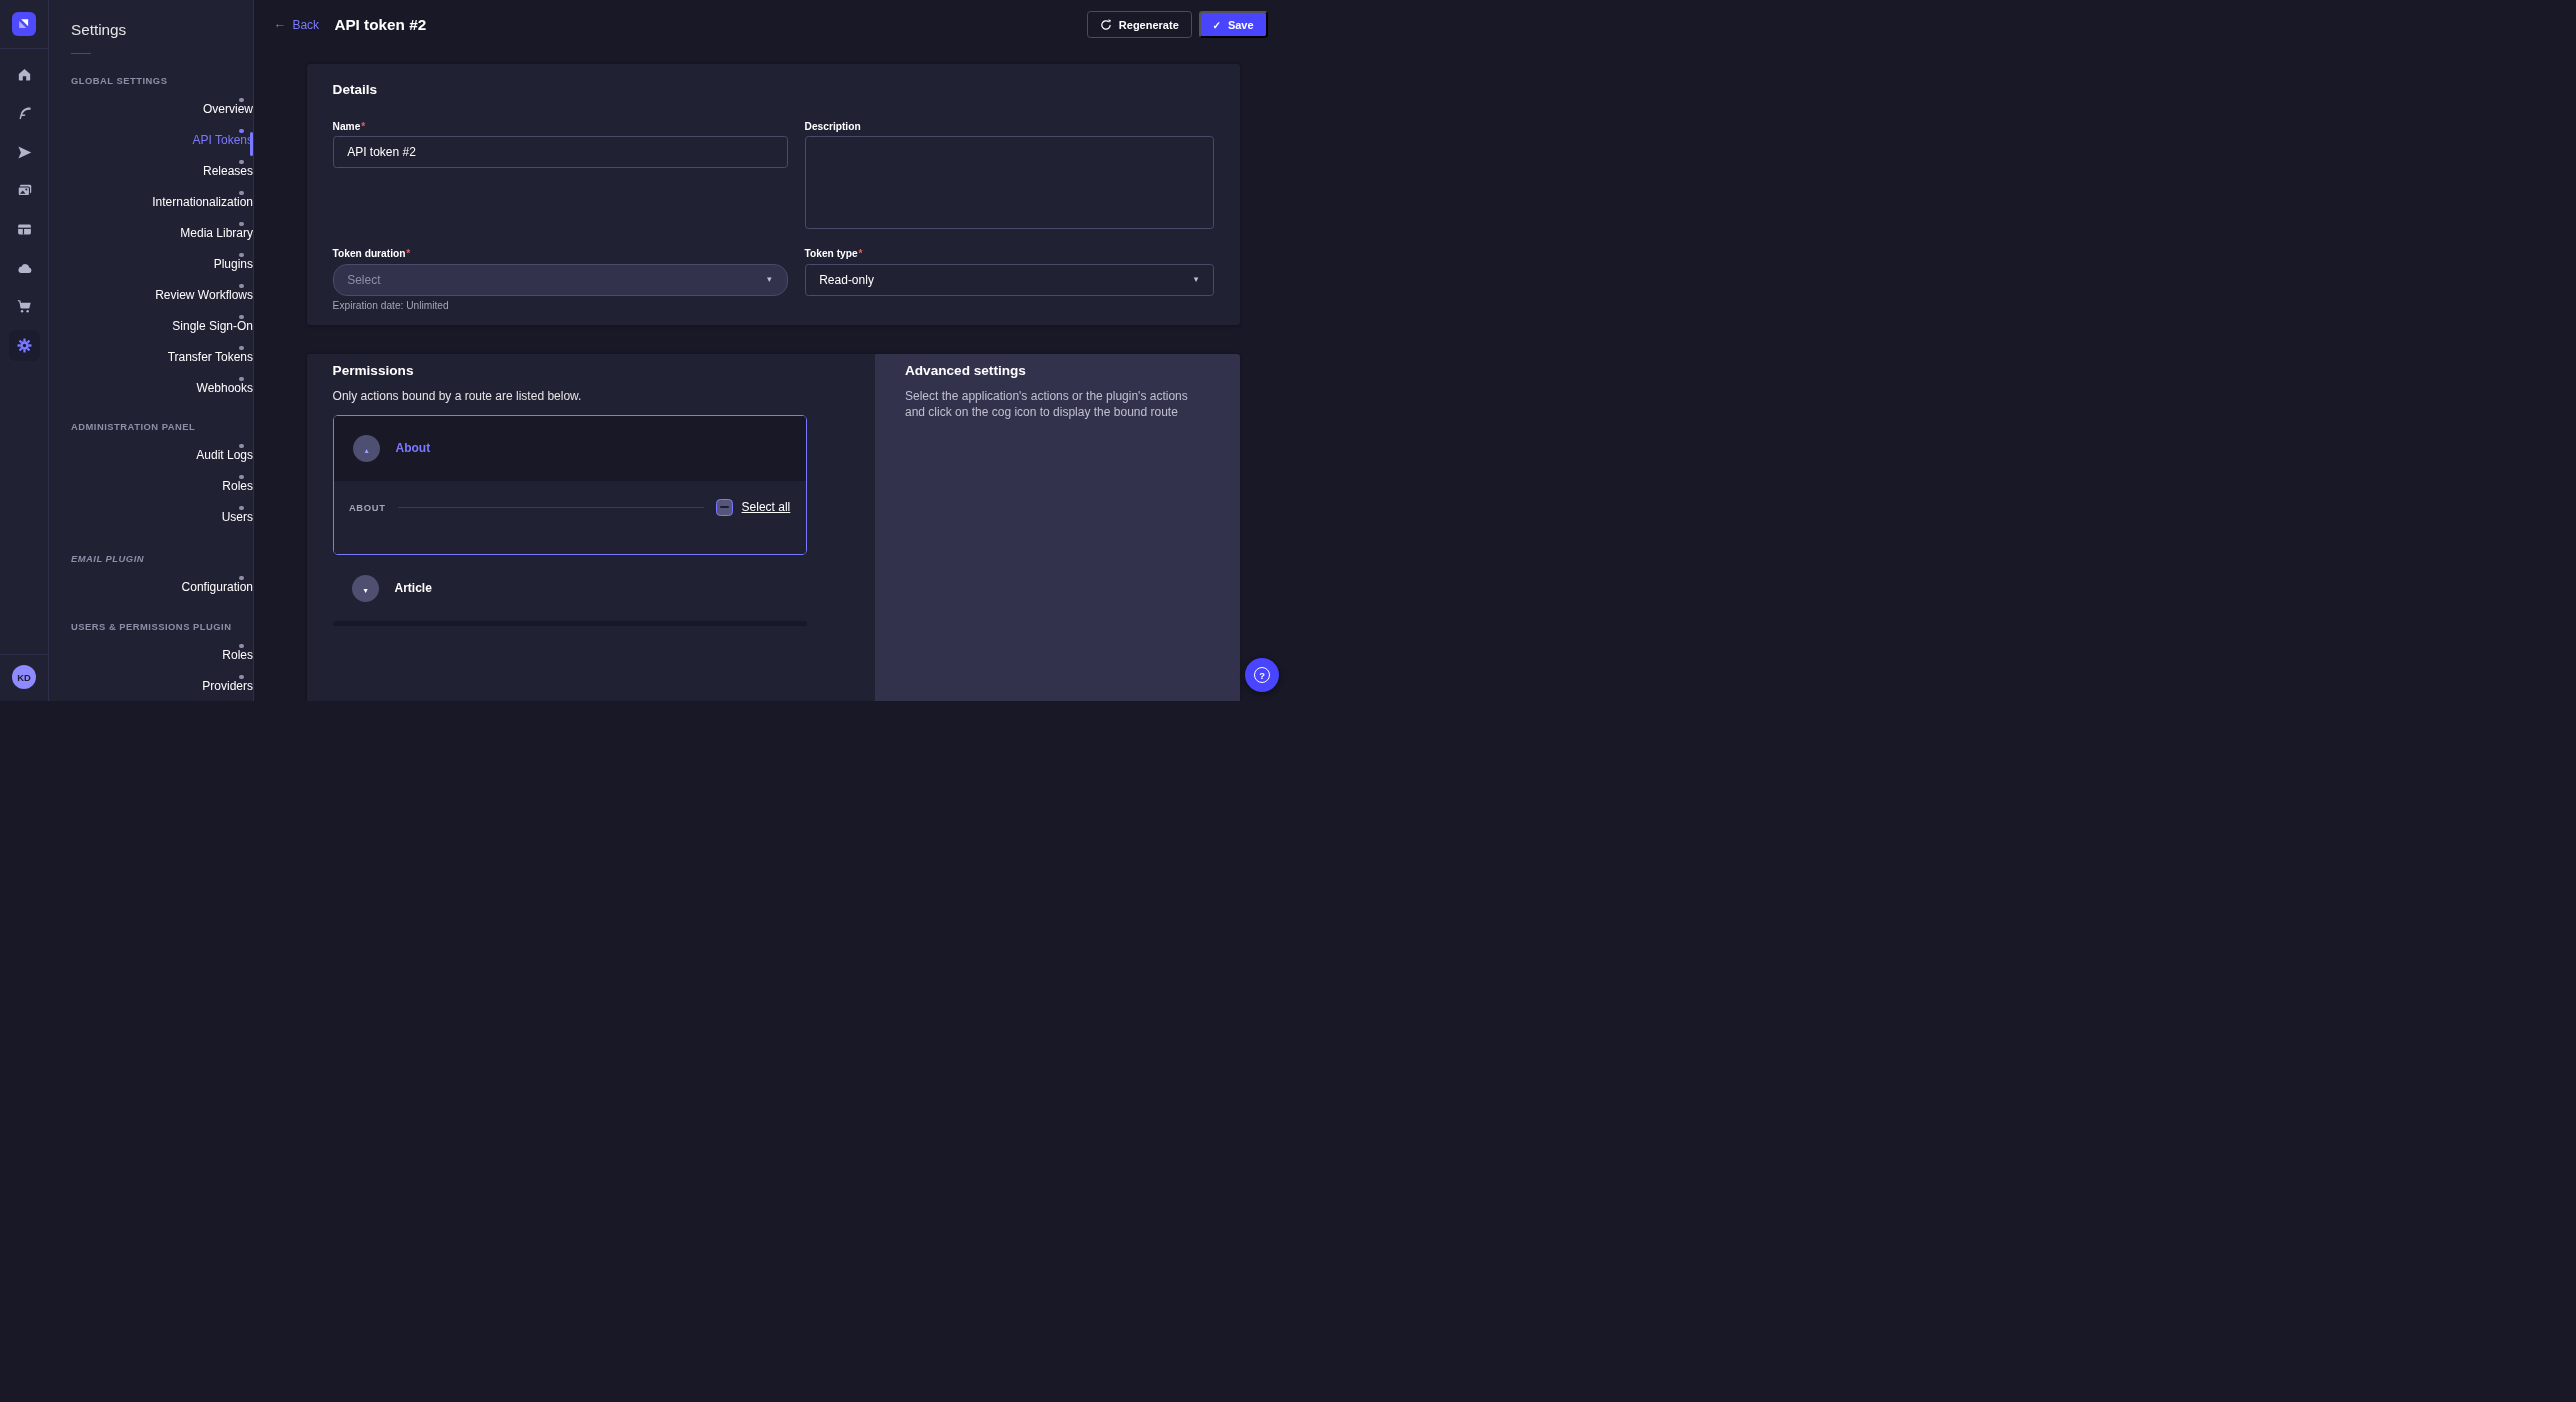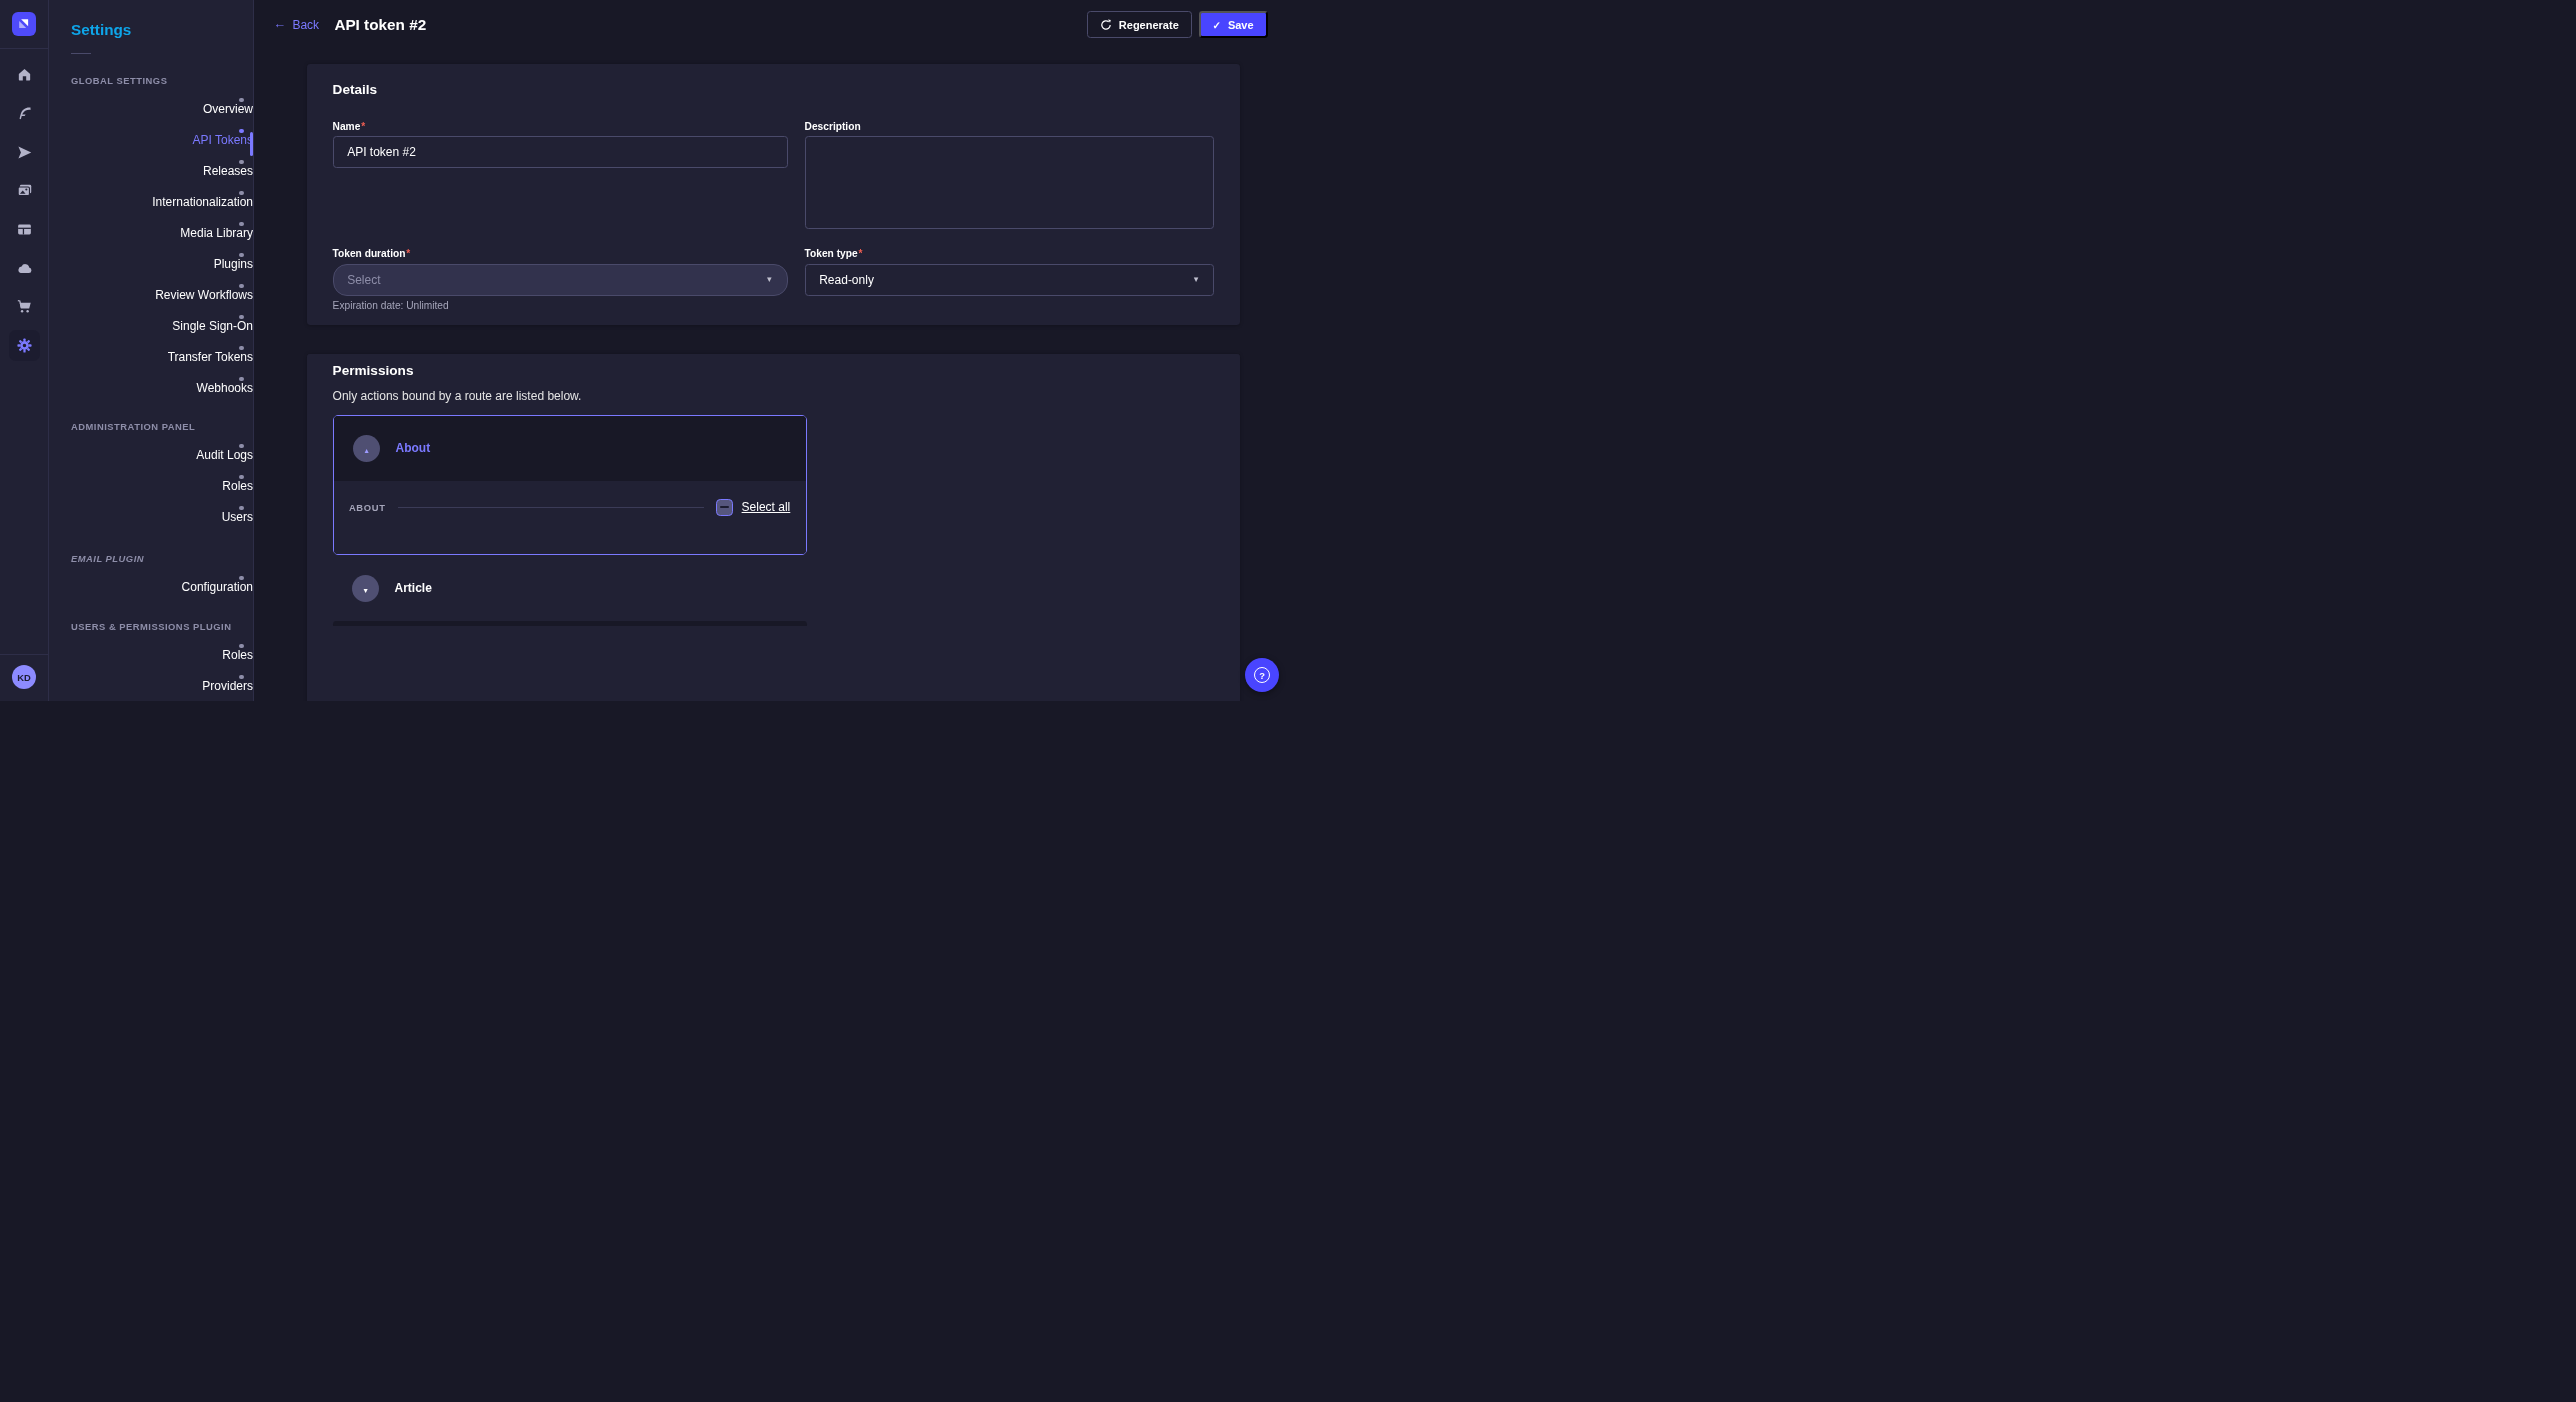--- a/index.html
+++ b/index.html
@@ -20,21 +20,21 @@
   .rail-btn svg { display:block; }
   .rail-btn.active { background:#1c1c2f; color:#7b79ff; }
   .rail-bottom { width:100%; border-top:0.9px solid #2e2e48; padding:10.2px 0 12px;
                  display:flex; justify-content:center; }
   .avatar { width:24px; height:24px; border-radius:50%; background:#8d8bff; color:#1d1d31;
             font-size:9.4px; font-weight:700; display:flex; align-items:center; justify-content:center; }
 
   
   .sidebar { width:205px; flex:none; background:#212134; border-right:0.9px solid #2e2e48;
              padding:20.4px 0 0 22px; position:relative; }
-  .sidebar h1 { font-size:15.3px; font-weight:700; line-height:20.4px; color:#0ea5e9; }
+  .sidebar h1 { font-size:15.3px; font-weight:400; line-height:20.4px; color:#e5e5e5; }
   .sb-divider { width:20.4px; height:0.9px; background:#4a4a6a; margin-top:12px; }
   .sb-section { font-size:9.4px; font-weight:600; letter-spacing:0.5px; color:#8e8ea9;
                 line-height:13.6px; text-transform:uppercase; }
   .s1 { margin-top:20.4px; } .s2 { margin-top:12px; } .s3 { margin-top:15.3px;font-style:italic; } .s4 { margin-top:13.6px; }
   .sidebar ul { list-style:none; margin-top:10.2px; }
   .sidebar li { height:31px; display:flex; align-items:flex-end; padding-left:13.6px;
                 font-size:12px; color:#ffffff; position:relative; cursor:pointer;flex-direction:column; }
   .bullet { width:4.3px; height:4.3px; border-radius:50%; background:#8e8ea9; margin-right:9.4px; flex:none; }
   .sidebar li.active { color:#7b79ff; }
   .sidebar li.active .bullet { background:#7b79ff; }
@@ -359,20 +359,24 @@
             <div class="acc-article">
               <div class="acc-circle">
                 <span class="tri-down"></span>
               </div>
               <span class="acc-title">Article</span>
             </div>
             <div class="next-strip"></div>
           </div>
         </div>
 
+        <div class="perm-right">
+          <h2>Advanced settings</h2>
+          <p>Select the application's actions or the plugin's actions and click on the cog icon to display the bound route</p>
+        </div>
       </section>
     </div>
   </main>
 
   <div class="fab">
     <span class="qmark">?</span>
   </div>
 </div>
 
 

